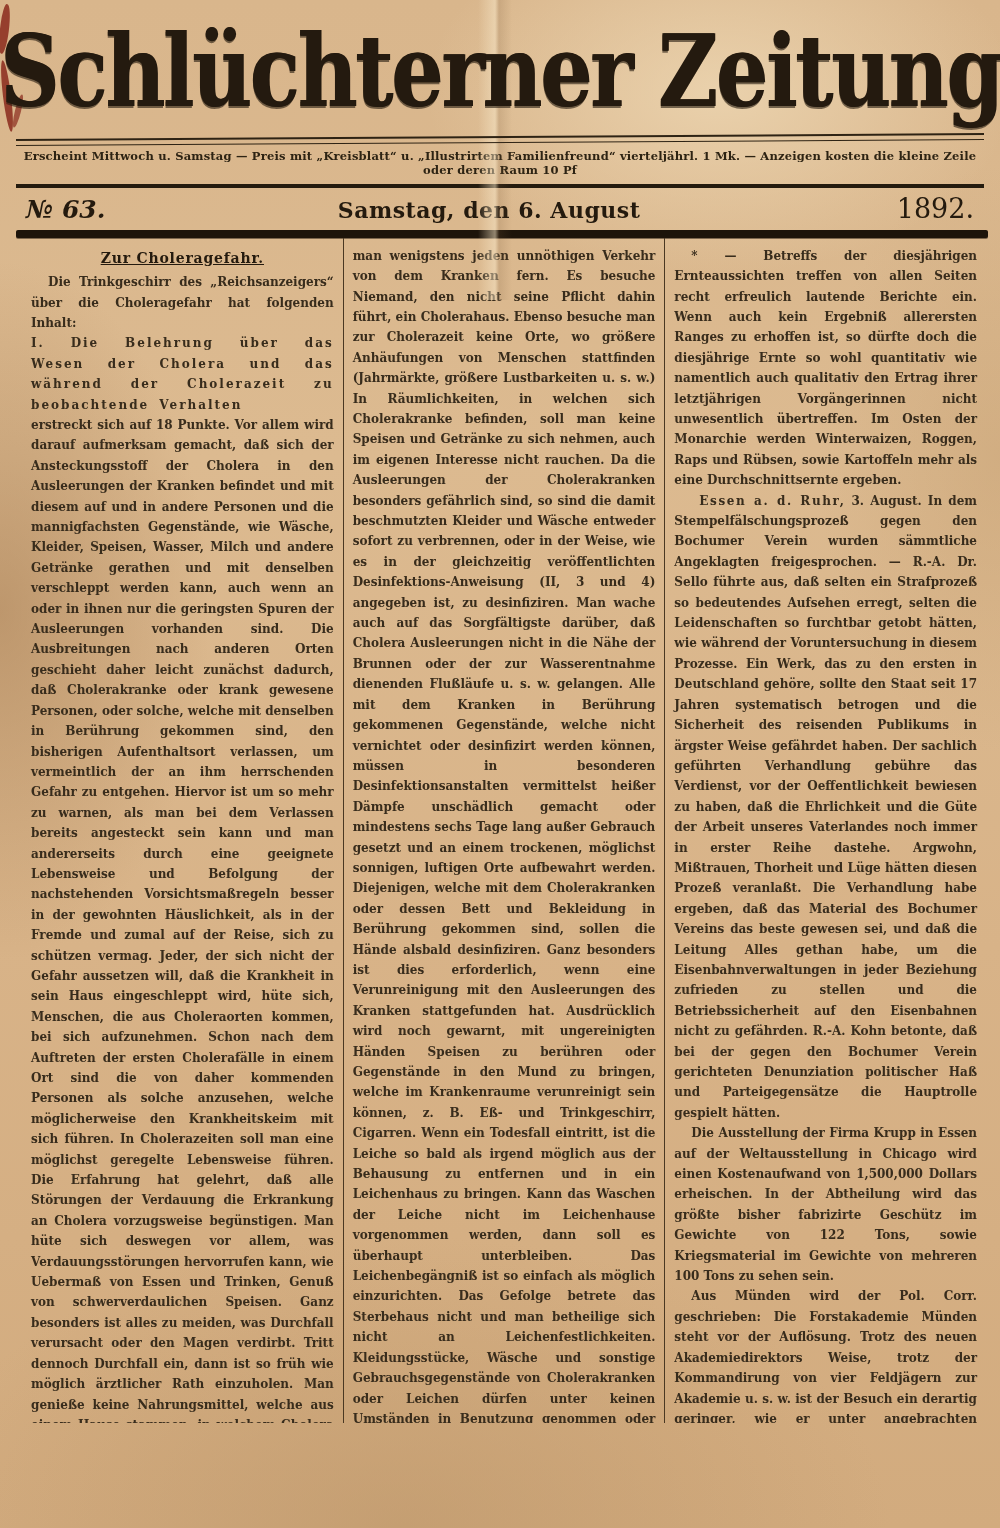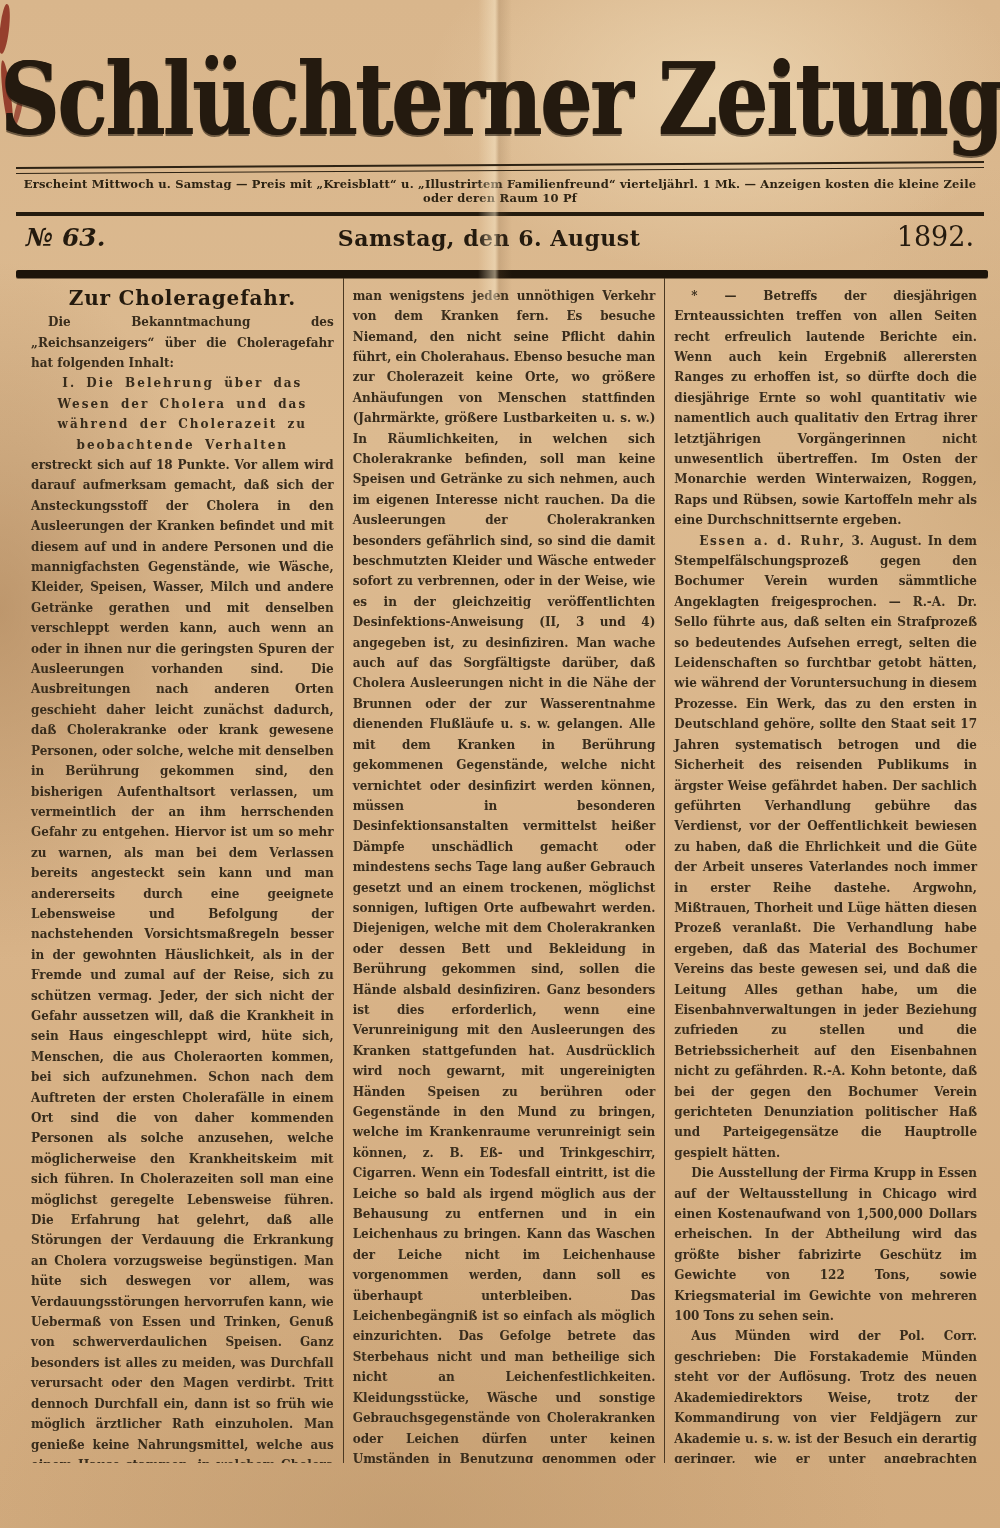--- a/index.html
+++ b/index.html
@@ -17,51 +17,51 @@
   
   .crease{position:absolute;left:478px;top:0;width:34px;height:300px;
     background:linear-gradient(90deg,rgba(0,0,0,0) 0%,rgba(245,228,196,.55) 50%,rgba(121,90,58,.18) 62%,rgba(0,0,0,0) 100%);
     pointer-events:none;}
   
   .mark{position:absolute;background:#8a2a1c;opacity:.85;pointer-events:none;}
   .mark.m1{left:0;top:4px;width:9px;height:50px;border-radius:45% 55% 50% 50%;transform:rotate(7deg);}
   .mark.m2{left:3px;top:60px;width:8px;height:72px;border-radius:50%;transform:rotate(-7deg);}
   .mark.m3{left:15px;top:94px;width:6px;height:34px;border-radius:50%;transform:rotate(14deg);opacity:.7;}
 
-  .masthead{position:relative;text-align:center;padding-top:51px;}
+  .masthead{position:relative;text-align:center;padding-top:23px;}
   .masthead .title{
     display:inline-block;font-weight:bold;font-size:82px;line-height:1.18;
     letter-spacing:-2px;color:#241a0f;transform:scaleY(1.22);
     text-shadow:1px 0 0 #241a0f, 0 1px 0 rgba(36,26,15,.6);
     white-space:nowrap;
   }
   .rule-double{height:4px;margin:16px 16px 5px 16px;
     border-top:2px solid #2e2314;border-bottom:1px solid #2e2314;
     transform:rotate(-0.35deg);}
   .subtitle{font-size:11.5px;font-weight:bold;text-align:center;
     padding:1px 20px 3px 20px;color:#2d2313;letter-spacing:.2px;}
   .rule-thick{height:4px;background:#241b0e;margin:4px 16px 0 16px;}
   .issue-line{display:flex;justify-content:space-between;align-items:baseline;
-    padding:5px 26px 17px 26px;color:#241a0e;}
+    padding:5px 26px 5px 26px;color:#241a0e;}
   .issue-no{font-size:25px;font-weight:bold;font-style:italic;}
   .issue-date{font-size:22px;font-weight:bold;letter-spacing:.5px;}
   .issue-year{font-size:27px;font-weight:normal;margin-left:24px;}
   .rule-heavy{height:8px;background:#1d140a;margin:1px 12px 0 16px;border-radius:2px;
     box-shadow:0 1px 0 rgba(29,20,10,.5);}
 
   .columns{display:flex;margin:0 14px 0 22px;height:1185px;overflow:hidden;}
   .col{flex:1;padding:8px 9px 0 9px;font-size:12px;line-height:20.4px;
     font-weight:bold;text-align:justify;color:#382c1c;}
   .col.c1,.col.c2{border-right:1.5px solid #4a3822;}
   .blk{margin:0;}
   .blk.para{text-indent:17px;}
   .blk.flow{text-indent:0;}
-  .blk.headline{text-align:center;text-indent:0;font-size:20px;letter-spacing:.8px;
-    margin:2px 0 4px 0;color:#241a0e;}
-  .blk.spread{text-align:center;text-indent:0;letter-spacing:2px;word-spacing:4px;}
+  .blk.headline{text-align:center;text-indent:0;font-size:14px;letter-spacing:.8px;
+    margin:2px 0 4px 0;color:#241a0e;text-decoration:underline;}
+  .blk.spread{text-indent:0;letter-spacing:2px;word-spacing:4px;}
   .blk b{letter-spacing:1.6px;margin-left:8px;}
 </style>
 </head>
 <body>
 
 <div class="crease"></div>
 <div class="mark m1"></div>
 <div class="mark m2"></div>
 <div class="mark m3"></div>
 
@@ -79,21 +79,21 @@
   <span class="issue-no">№ 63.</span>
   <span class="issue-date">Samstag, den 6. August</span>
   <span class="issue-year">1892.</span>
 </div>
 
 <div class="rule-heavy"></div>
 
 <div class="columns">
   <div class="col c1">
       <div class="blk headline">Zur Choleragefahr.</div>
-      <div class="blk para">Die Bekanntmachung des „Reichsanzeigers“ über die Choleragefahr hat folgenden Inhalt:</div>
+      <div class="blk para">Die Trinkgeschirr des „Reichsanzeigers“ über die Choleragefahr hat folgenden Inhalt:</div>
       <div class="blk spread">I. Die Belehrung über das Wesen der Cholera und das während der Cholerazeit zu beobachtende Verhalten</div>
       <div class="blk flow">erstreckt sich auf 18 Punkte. Vor allem wird darauf aufmerksam gemacht, daß sich der Ansteckungsstoff der Cholera in den Ausleerungen der Kranken befindet und mit diesem auf und in andere Personen und die mannigfachsten Gegenstände, wie Wäsche, Kleider, Speisen, Wasser, Milch und andere Getränke gerathen und mit denselben verschleppt werden kann, auch wenn an oder in ihnen nur die geringsten Spuren der Ausleerungen vorhanden sind. Die Ausbreitungen nach anderen Orten geschieht daher leicht zunächst dadurch, daß Cholerakranke oder krank gewesene Personen, oder solche, welche mit denselben in Berührung gekommen sind, den bisherigen Aufenthaltsort verlassen, um vermeintlich der an ihm herrschenden Gefahr zu entgehen. Hiervor ist um so mehr zu warnen, als man bei dem Verlassen bereits angesteckt sein kann und man andererseits durch eine geeignete Lebensweise und Befolgung der nachstehenden Vorsichtsmaßregeln besser in der gewohnten Häuslichkeit, als in der Fremde und zumal auf der Reise, sich zu schützen vermag. Jeder, der sich nicht der Gefahr aussetzen will, daß die Krankheit in sein Haus eingeschleppt wird, hüte sich, Menschen, die aus Choleraorten kommen, bei sich aufzunehmen. Schon nach dem Auftreten der ersten Cholerafälle in einem Ort sind die von daher kommenden Personen als solche anzusehen, welche möglicherweise den Krankheitskeim mit sich führen. In Cholerazeiten soll man eine möglichst geregelte Lebensweise führen. Die Erfahrung hat gelehrt, daß alle Störungen der Verdauung die Erkrankung an Cholera vorzugsweise begünstigen. Man hüte sich deswegen vor allem, was Verdauungsstörungen hervorrufen kann, wie Uebermaß von Essen und Trinken, Genuß von schwerverdaulichen Speisen. Ganz besonders ist alles zu meiden, was Durchfall verursacht oder den Magen verdirbt. Tritt dennoch Durchfall ein, dann ist so früh wie möglich ärztlicher Rath einzuholen. Man genieße keine Nahrungsmittel, welche aus einem Hause stammen, in welchem Cholera herrscht. Solche Nahrungsmittel, durch welche die Krankheit leicht übertragen werden kann, z. B. Obst, Gemüse, Milch, Butter, frischer Käse, sind zu vermeiden oder nur in gekochtem Zustande zu genießen. Insbesondere wird vor dem Gebrauch ungekochter Milch gewarnt. Alles Wasser, welches durch Koth, Urin, Küchenabgänge oder sonstige Schmutzstoffe verunreinigt sein könnte, ist strengstens zu vermeiden. Verdächtig ist Wasser, welches aus dem Untergrunde bewohnter Orte entnommen wird, ferner aus Sümpfen, Teichen, Wasserläufen, Flüssen, weil sie in der Regel unreine Zuflüsse haben. Als besonders gefährlich gilt Wasser, das durch Auswurfsstoffe von Cholerakranken in irgend einer Weise verunreinigt ist. In Bezug hierauf ist die Aufmerksamkeit vorzugsweise dahin zu richten, daß die vom Reinigen der Gefäße und beschmutzter Wäsche herrührenden Spülwasser nicht in die Brunnen und Gewässer, auch nicht einmal in deren Nähe gelangen. Den besten Schutz gegen Verunreinigung des Brunnenwassers gewähren eiserne Rohrbrunnen, welche direkt in den Erdboden und in nicht zu geringe Tiefe desselben getrieben sind (abessinische Brunnen). Ist es nicht möglich, sich ein unverdächtiges Wasser zu beschaffen, dann ist es erforderlich, das Wasser zu kochen und nur gekochtes Wasser zu genießen. Was hier vom Wasser gesagt ist, gilt aber nicht allein vom Trinkwasser, sondern auch von allem zum Hausgebrauch dienenden Wasser, weil im Wasser befindliche Krankheitsstoffe auch durch das zum Spülen der Küchengeräthe, zum Reinigen und Kochen der Speisen, zum Waschen, Baden u. s. w. dienende Wasser dem menschlichen Körper zugeführt werden können. Ueberhaupt ist dringend vor dem Glauben zu warnen, daß das Trinkwasser allein als der Träger des Krankheitsstoffes anzusehen sei und daß man schon vollkommen geschützt sei, wenn man nur untadelhaftes Wasser oder nur gekochtes Wasser trinkt. Jeder Cholerakranke kann der Ausgangspunkt für die weitere Ausbreitung der Krankheit werden, und es ist deswegen rathsam, die Kranken, soweit es irgend angängig ist, nicht im Hause zu pflegen, sondern einem Krankenhause zu übergeben. Ist dies nicht ausführbar, dann halte</div>
     </div>
   <div class="col c2">
       <div class="blk flow">man wenigstens jeden unnöthigen Verkehr von dem Kranken fern. Es besuche Niemand, den nicht seine Pflicht dahin führt, ein Cholerahaus. Ebenso besuche man zur Cholerazeit keine Orte, wo größere Anhäufungen von Menschen stattfinden (Jahrmärkte, größere Lustbarkeiten u. s. w.) In Räumlichkeiten, in welchen sich Cholerakranke befinden, soll man keine Speisen und Getränke zu sich nehmen, auch im eigenen Interesse nicht rauchen. Da die Ausleerungen der Cholerakranken besonders gefährlich sind, so sind die damit beschmutzten Kleider und Wäsche entweder sofort zu verbrennen, oder in der Weise, wie es in der gleichzeitig veröffentlichten Desinfektions-Anweisung (II, 3 und 4) angegeben ist, zu desinfiziren. Man wache auch auf das Sorgfältigste darüber, daß Cholera Ausleerungen nicht in die Nähe der Brunnen oder der zur Wasserentnahme dienenden Flußläufe u. s. w. gelangen. Alle mit dem Kranken in Berührung gekommenen Gegenstände, welche nicht vernichtet oder desinfizirt werden können, müssen in besonderen Desinfektionsanstalten vermittelst heißer Dämpfe unschädlich gemacht oder mindestens sechs Tage lang außer Gebrauch gesetzt und an einem trockenen, möglichst sonnigen, luftigen Orte aufbewahrt werden. Diejenigen, welche mit dem Cholerakranken oder dessen Bett und Bekleidung in Berührung gekommen sind, sollen die Hände alsbald desinfiziren. Ganz besonders ist dies erforderlich, wenn eine Verunreinigung mit den Ausleerungen des Kranken stattgefunden hat. Ausdrücklich wird noch gewarnt, mit ungereinigten Händen Speisen zu berühren oder Gegenstände in den Mund zu bringen, welche im Krankenraume verunreinigt sein können, z. B. Eß- und Trinkgeschirr, Cigarren. Wenn ein Todesfall eintritt, ist die Leiche so bald als irgend möglich aus der Behausung zu entfernen und in ein Leichenhaus zu bringen. Kann das Waschen der Leiche nicht im Leichenhause vorgenommen werden, dann soll es überhaupt unterbleiben. Das Leichenbegängniß ist so einfach als möglich einzurichten. Das Gefolge betrete das Sterbehaus nicht und man betheilige sich nicht an Leichenfestlichkeiten. Kleidungsstücke, Wäsche und sonstige Gebrauchsgegenstände von Cholerakranken oder Leichen dürfen unter keinen Umständen in Benutzung genommen oder an Andere abgegeben werden, ehe sie desinfizirt sind. Namentlich dürfen sie nicht undesinfizirt nach anderen Orten verschickt werden. Den Empfängern von Sendungen, welche derartige Gegenstände aus Choleraorten erhalten, wird dringend gerathen, dieselben sofort womöglich einer Desinfektionsanstalt zu übergeben oder unter den nöthigen Vorsichtsmaßregeln selbst zu desinfiziren. Cholerawäsche soll nur dann zur Reinigung angenommen werden, wenn dieselbe zuvor desinfizirt ist. Andere Schutzmittel gegen Cholera, als die hier genannten, kennt man nicht und es wird vom Gebrauche der in Cholerazeiten regelmäßig angepriesenen medikamentösen Schutzmittel (Choleraschnaps) abgerathen.</div>
     </div>
   <div class="col c3">
       <div class="blk para">* — Betreffs der diesjährigen Ernteaussichten treffen von allen Seiten recht erfreulich lautende Berichte ein. Wenn auch kein Ergebniß allerersten Ranges zu erhoffen ist, so dürfte doch die diesjährige Ernte so wohl quantitativ wie namentlich auch qualitativ den Ertrag ihrer letztjährigen Vorgängerinnen nicht unwesentlich übertreffen. Im Osten der Monarchie werden Winterwaizen, Roggen, Raps und Rübsen, sowie Kartoffeln mehr als eine Durchschnittsernte ergeben.</div>
       <div class="blk para"><b>Essen a. d. Ruhr,</b> 3. August. In dem Stempelfälschungsprozeß gegen den Bochumer Verein wurden sämmtliche Angeklagten freigesprochen. — R.-A. Dr. Sello führte aus, daß selten ein Strafprozeß so bedeutendes Aufsehen erregt, selten die Leidenschaften so furchtbar getobt hätten, wie während der Voruntersuchung in diesem Prozesse. Ein Werk, das zu den ersten in Deutschland gehöre, sollte den Staat seit 17 Jahren systematisch betrogen und die Sicherheit des reisenden Publikums in ärgster Weise gefährdet haben. Der sachlich geführten Verhandlung gebühre das Verdienst, vor der Oeffentlichkeit bewiesen zu haben, daß die Ehrlichkeit und die Güte der Arbeit unseres Vaterlandes noch immer in erster Reihe dastehe. Argwohn, Mißtrauen, Thorheit und Lüge hätten diesen Prozeß veranlaßt. Die Verhandlung habe ergeben, daß das Material des Bochumer Vereins das beste gewesen sei, und daß die Leitung Alles gethan habe, um die Eisenbahnverwaltungen in jeder Beziehung zufrieden zu stellen und die Betriebssicherheit auf den Eisenbahnen nicht zu gefährden. R.-A. Kohn betonte, daß bei der gegen den Bochumer Verein gerichteten Denunziation politischer Haß und Parteigegensätze die Hauptrolle gespielt hätten.</div>
       <div class="blk para">Die Ausstellung der Firma Krupp in Essen auf der Weltausstellung in Chicago wird einen Kostenaufwand von 1,500,000 Dollars erheischen. In der Abtheilung wird das größte bisher fabrizirte Geschütz im Gewichte von 122 Tons, sowie Kriegsmaterial im Gewichte von mehreren 100 Tons zu sehen sein.</div>

